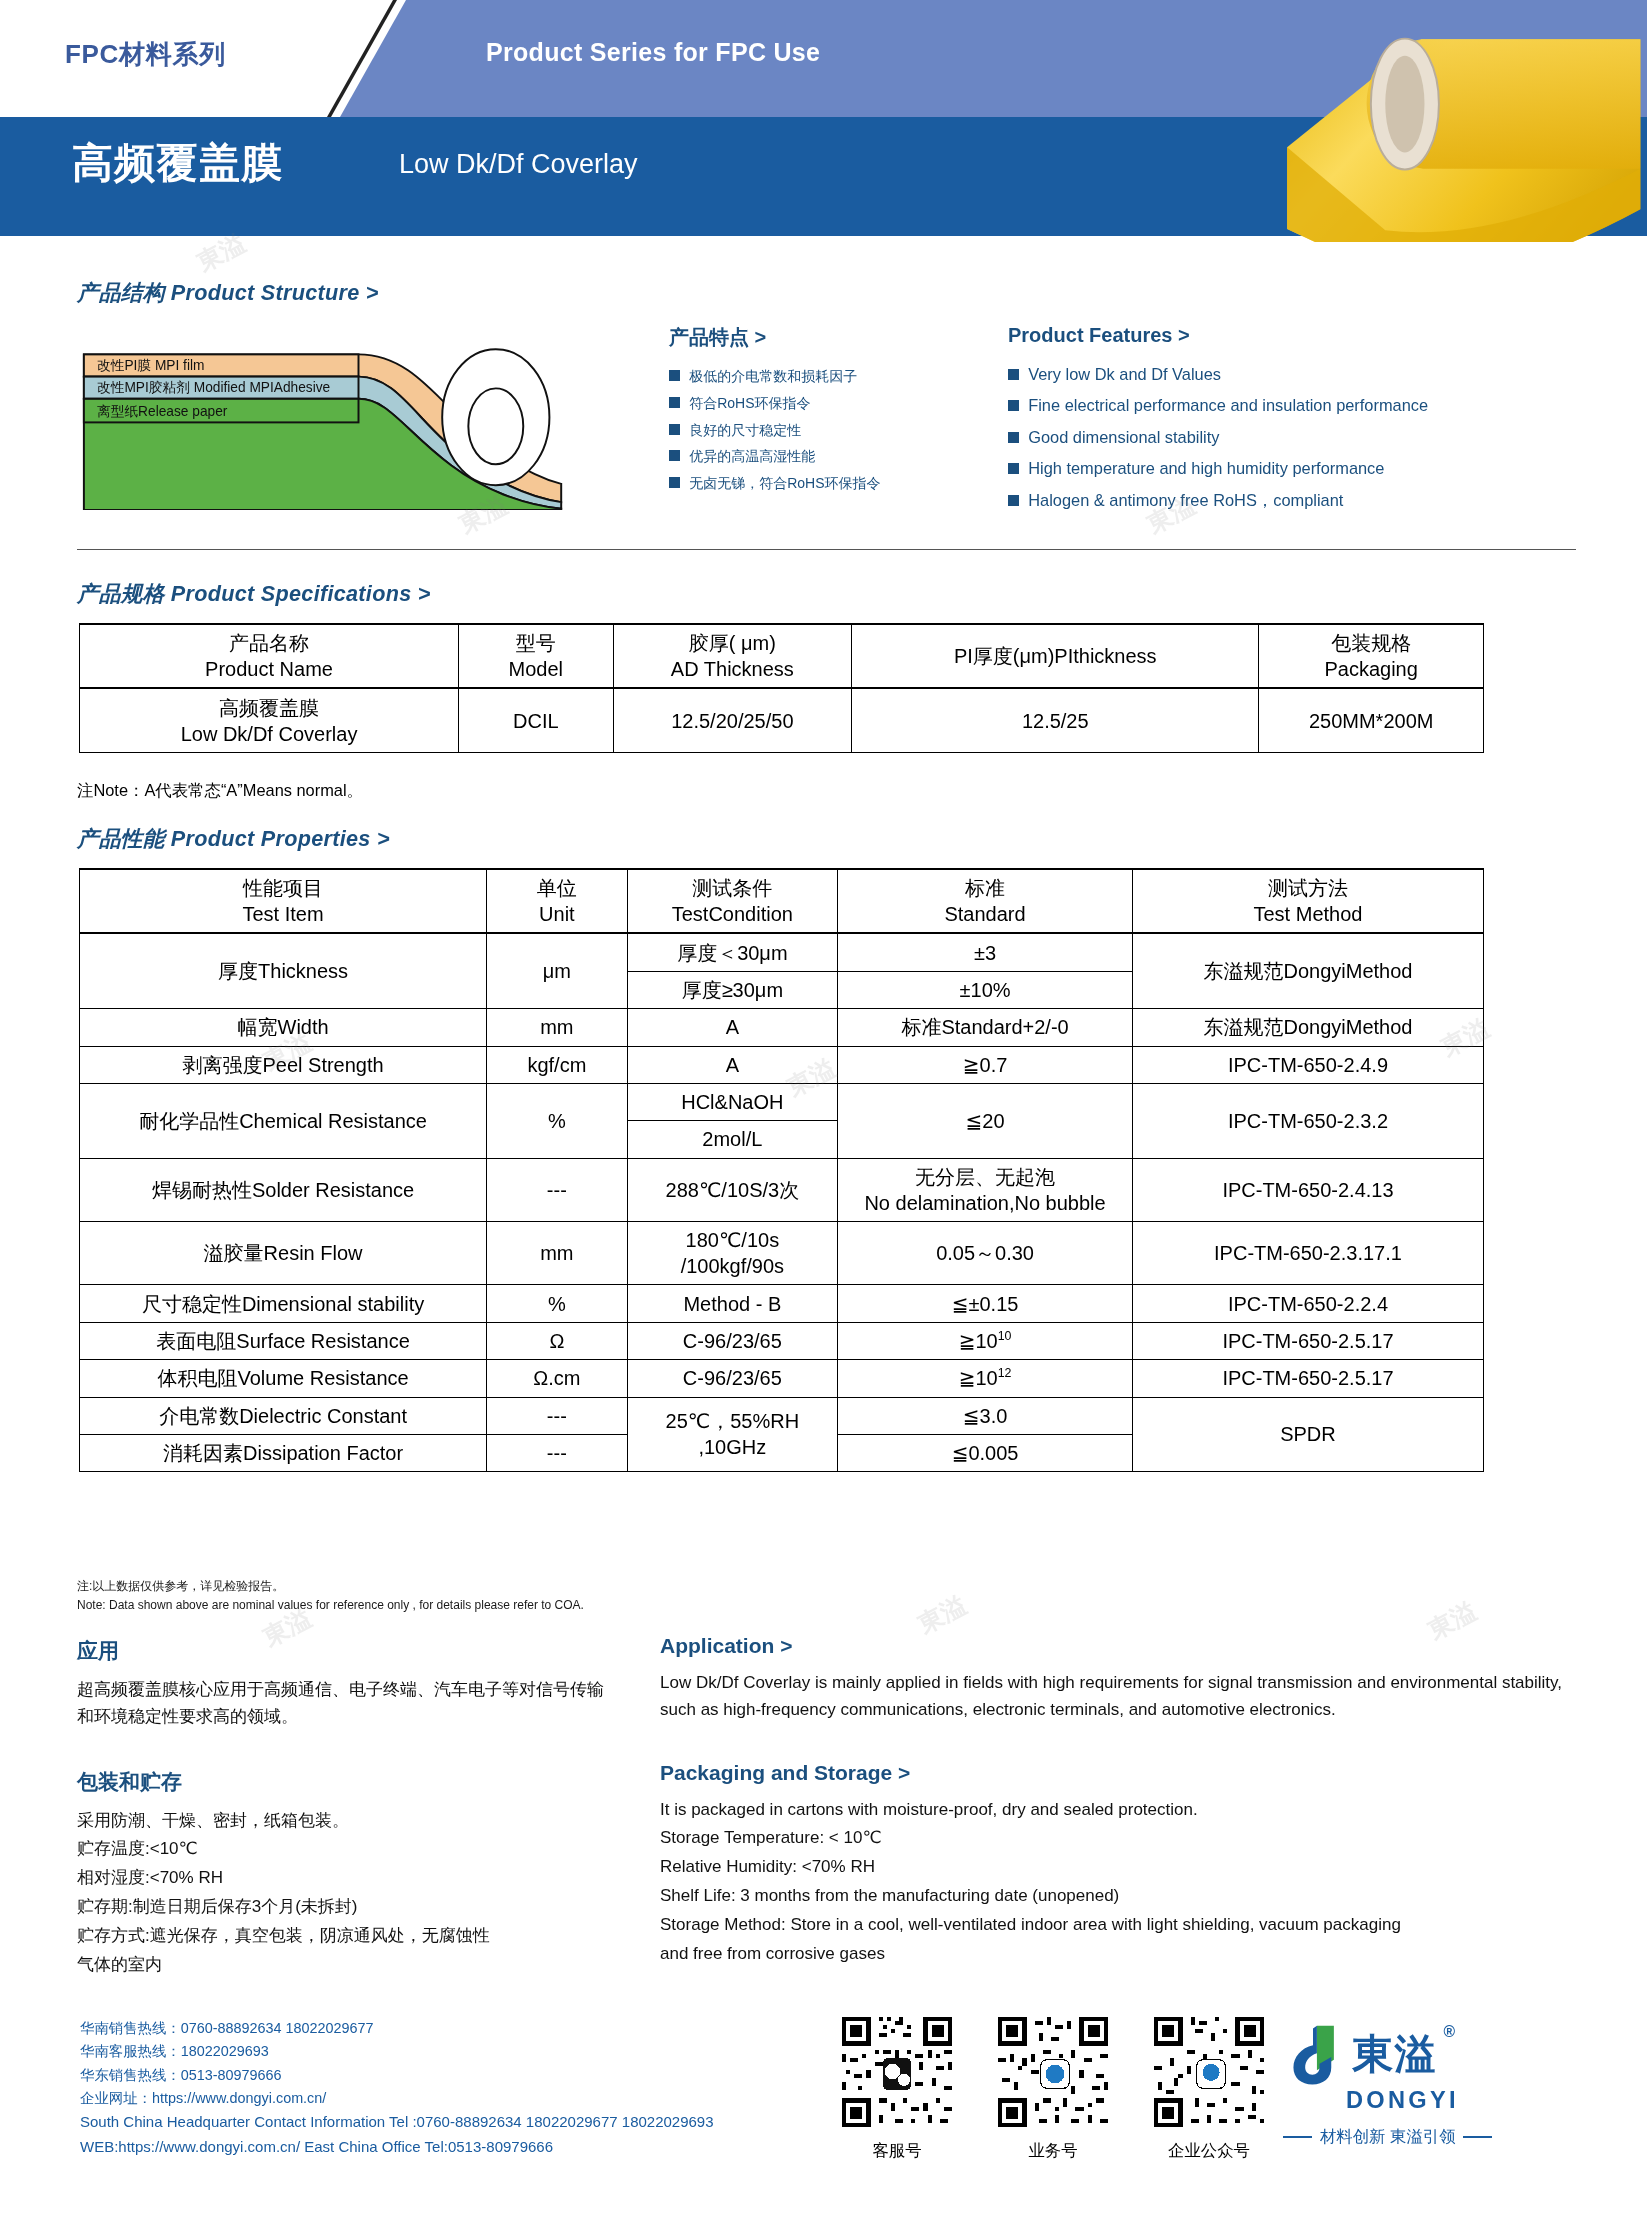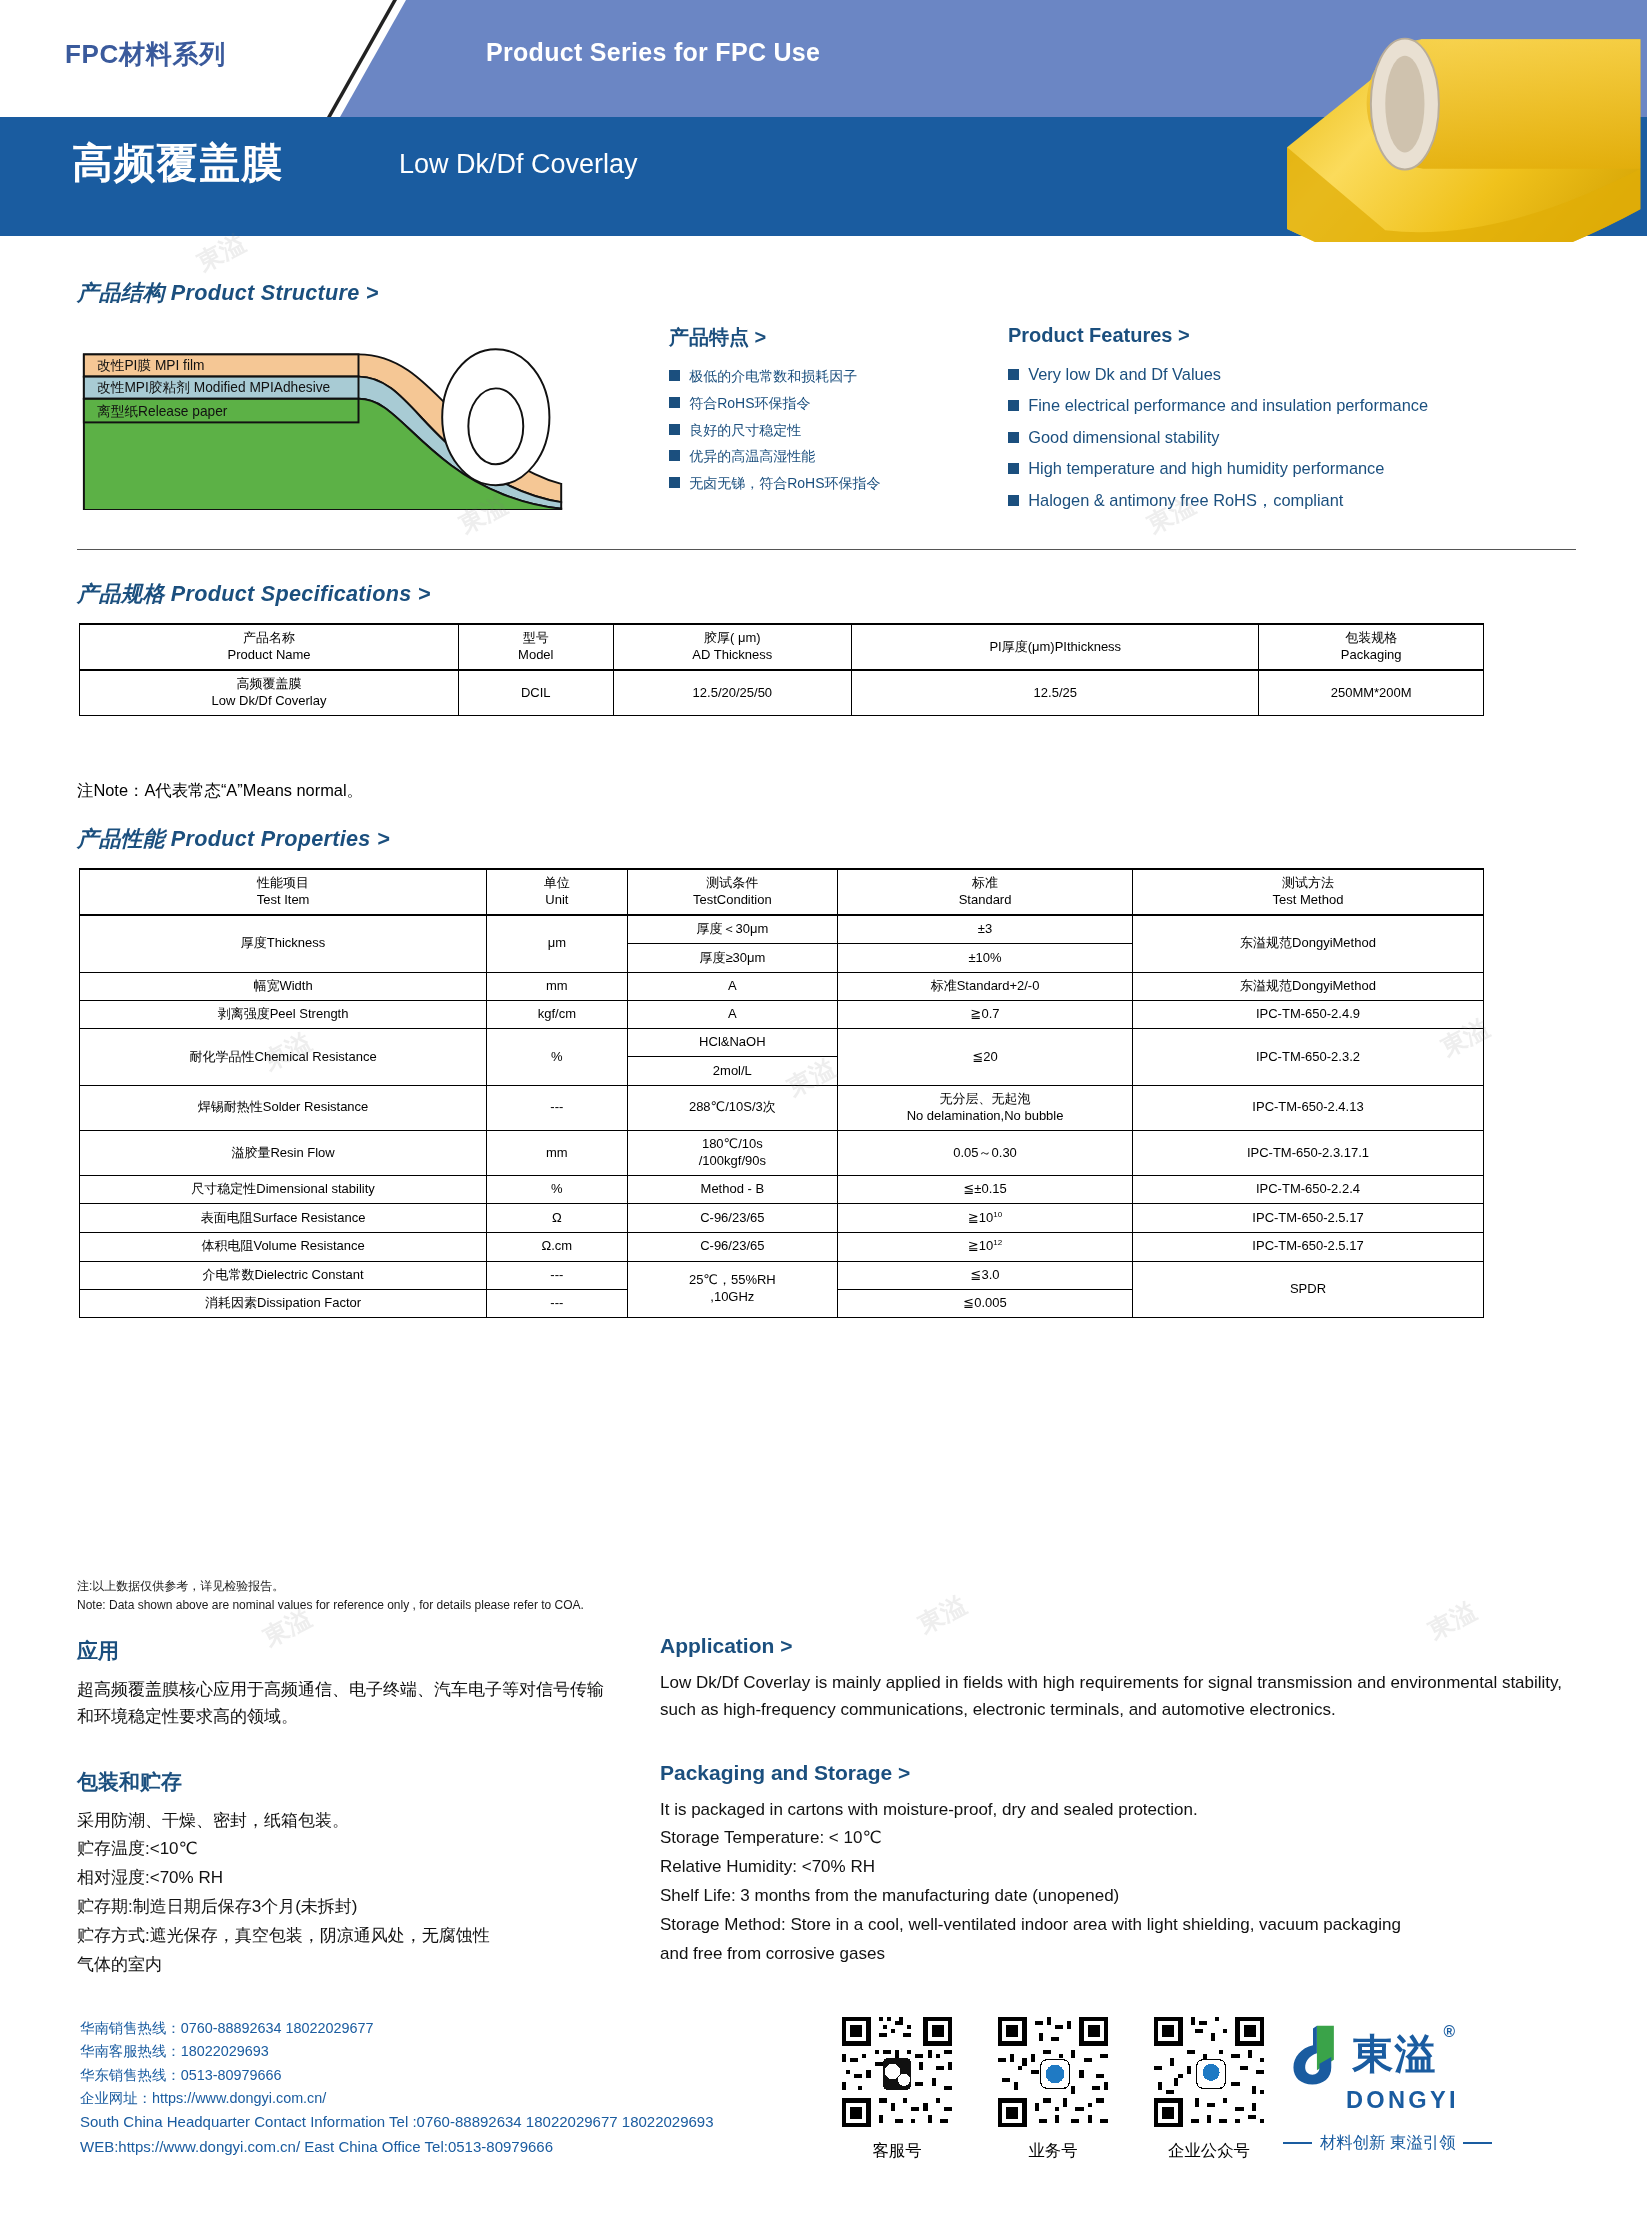--- a/index.html
+++ b/index.html
@@ -64,21 +64,21 @@
     display: inline-block; width: 11px; height: 11px; background: #1b4f7e;
     margin-right: 9.2px; flex: 0 0 auto;
   }
   .feat-en .feat-list li { font-size: 16.4px; }
   .hr-line { position: absolute; left: 77px; top: 549px; width: 1499px; height: 1.3px; background: #555; }
 
   
   .spec-head { position: absolute; left: 77px; top: 579px; }
   table.dt {
     border-collapse: collapse; width: 100%;
-    font-size: 13px; color: #000;
+    font-size: 20px; color: #000;
   }
   table.dt td, table.dt th {
     border: 0.7px solid #000; text-align: center; vertical-align: middle;
     padding: 5.2px 3.9px; font-weight: normal; line-height: 1.3;
   }
   table.dt thead td { border-top: 2px solid #000; border-bottom: 2px solid #000; }
   .spec-table-wrap { position: absolute; left: 79px; top: 623px; width: 1405px; }
   .spec-table-wrap td { height: 37px; }
   .spec-note { position: absolute; left: 77px; top: 780px; font-size: 16.4px; color: #000; }
 
@@ -102,21 +102,21 @@
   .footer-contact .en { font-size: 15px; }
   .qr-row { position: absolute; left: 838px; top: 2013px; display: flex; gap: 38px; }
   .qr-item { text-align: center; }
   .qr-box { width: 118px; height: 118px; position: relative; background:#fff; }
   .qr-cap { font-size: 16.4px; color: #000; margin-top: 9.2px; }
   .logo-wrap { position: absolute; left: 1283px; top: 2023px; width: 288px; }
   .logo-row { display: flex; align-items: center; gap: 9.2px; }
   .logo-cn { font-size: 41px; font-weight: bold; color: #1a5ca0; letter-spacing: 1.3px; position: relative; }
   .logo-reg { position: absolute; right: -19.6px; top: -3.9px; font-size: 15.7px; }
   .logo-en { font-size: 23.6px; font-weight: bold; color: #1a5ca0; letter-spacing: 3.3px; margin-left: 63px; margin-top: 1.3px;}
-  .logo-slogan { display:flex; align-items:center; gap:7.9px; margin-top: 18px; font-size: 16.4px; color: #1a5ca0; }
+  .logo-slogan { display:flex; align-items:center; gap:7.9px; margin-top: 12px; font-size: 16.4px; color: #1a5ca0; }
   .slog-line { height: 2px; background: #1a5ca0; width: 29px; }
 
   
   .wm { position: absolute; color: rgba(120,120,120,0.13); font-size: 25px;
         transform: rotate(-28deg); pointer-events: none; font-weight: bold; white-space: nowrap;}
   sup { font-size: 0.62em; vertical-align: super; }
 </style>
 </head>
 <body>
 

